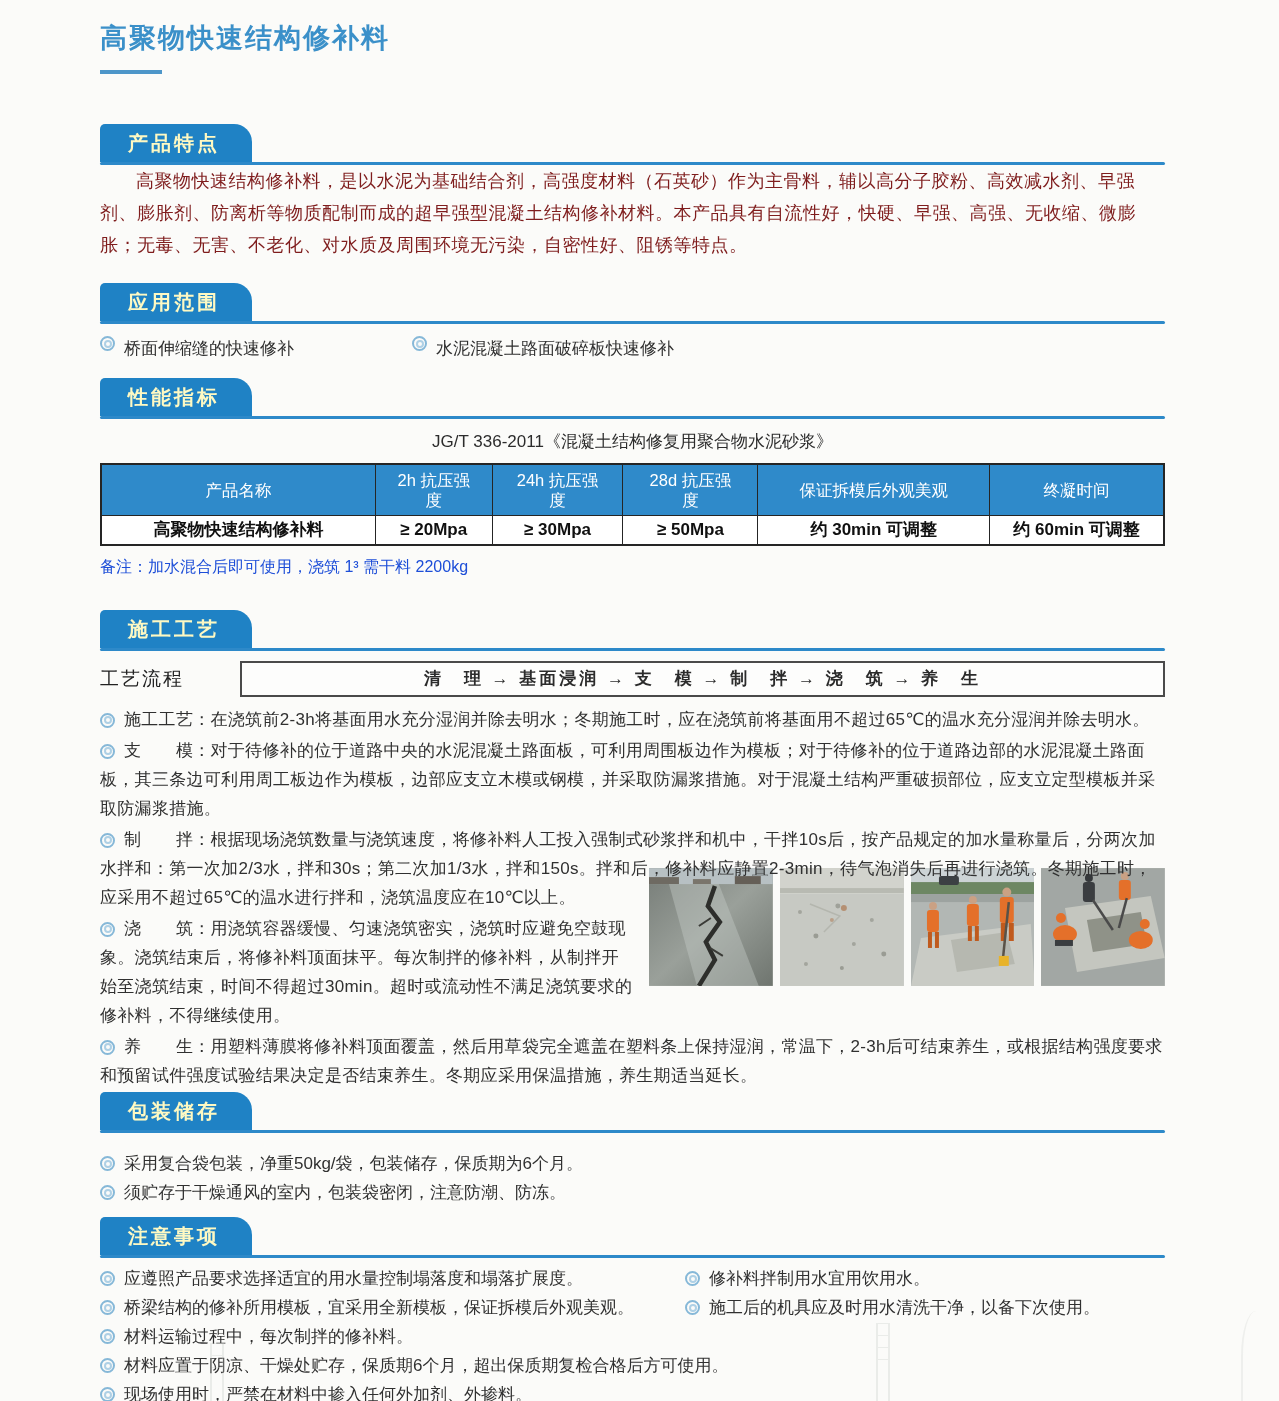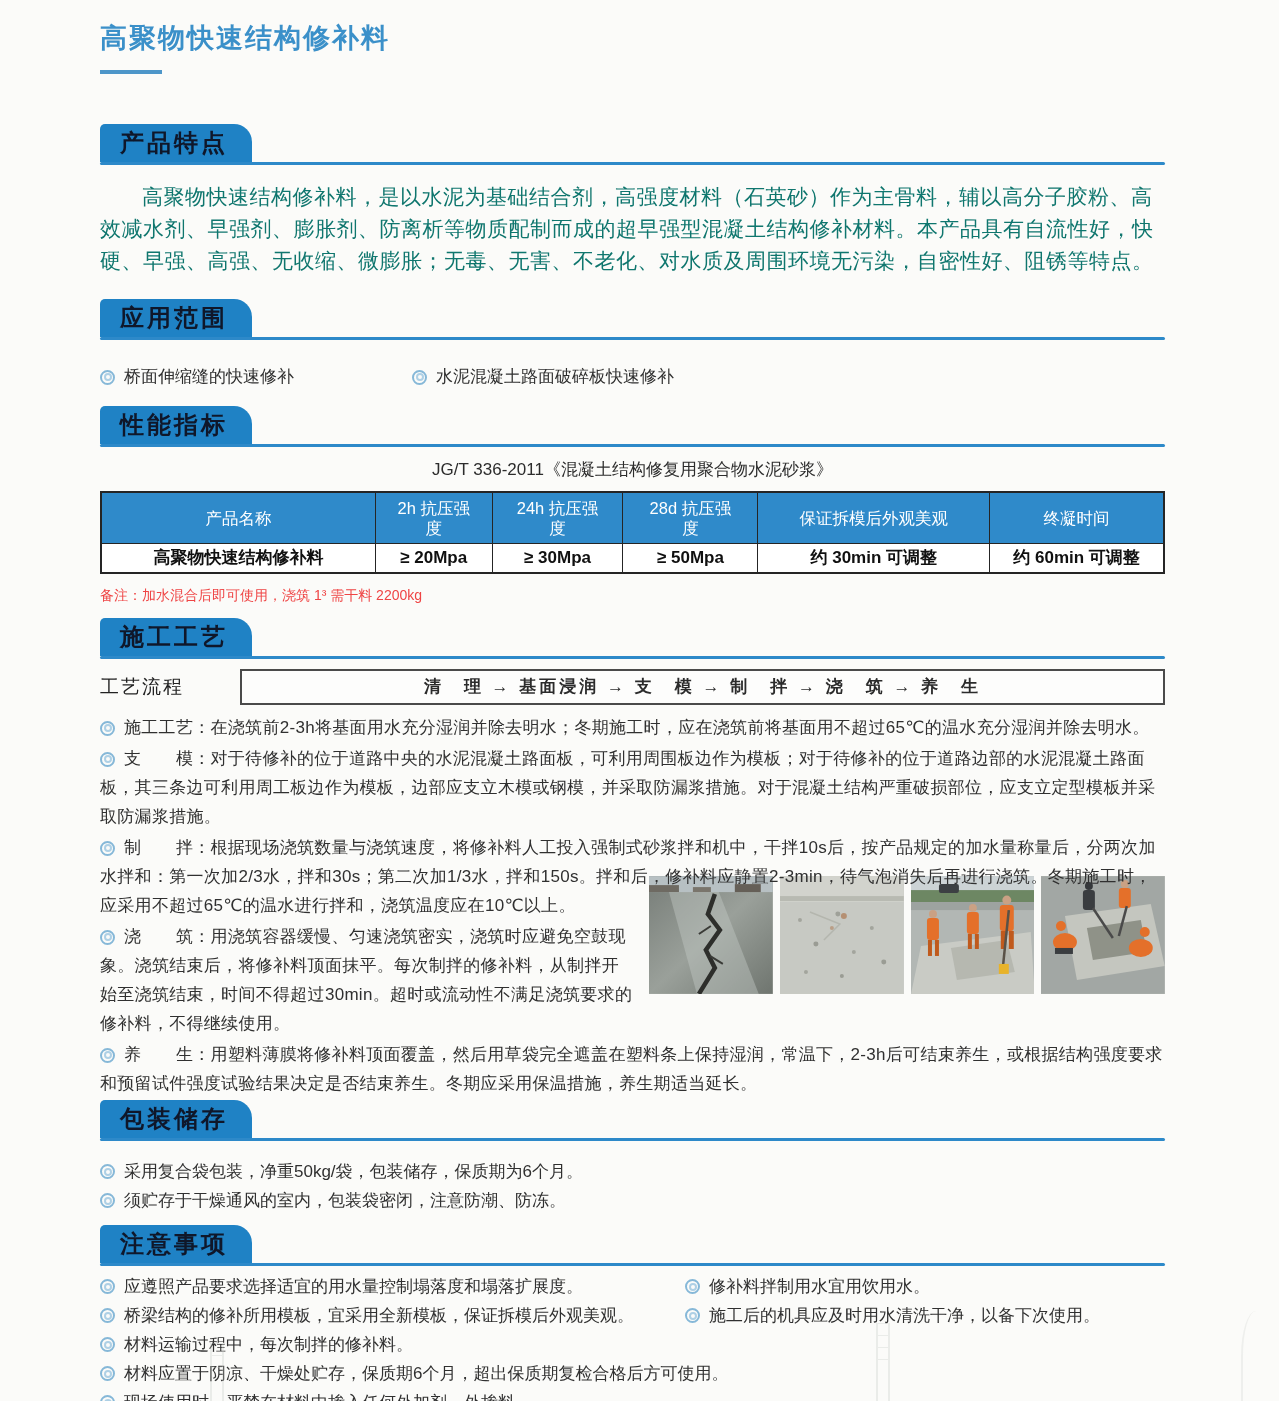--- a/index.html
+++ b/index.html
@@ -18,34 +18,34 @@
   .title { color: #3b90c9; font-size: 27px; font-weight: bold; letter-spacing: 2px; line-height: 36px; }
   .title-dash { width: 62px; height: 4px; background: #4d96c9; margin-top: 14px; margin-bottom: 50px; }
 
   
   .sec-head { margin-bottom: 0; }
   .badge {
     display: inline-block;
     min-width: 152px;
     text-align: center;
     background: #1f82c5;
-    color: #0f172a;
-    font-size: 24px;
+    color: #fef9c3;
+    font-size: 20px;
     font-weight: bold;
     letter-spacing: 3px;
     padding: 6px 24px 6px 20px;
     border-radius: 5px 18px 0 0;
     line-height: 26px;
   }
   .sec-line { height: 3px; background: #2d89c9; border-radius: 2px; }
 
   
   .feature-p {
-    margin-top: 16px; margin-bottom: 22px;
-    font-size: 21px; line-height: 32px; color: #0f766e;
+    margin-bottom: 22px;
+    font-size: 18px; line-height: 32px; color: #7f1d1d;
     text-indent: 2em; letter-spacing: 0.5px;
   }
 
   
   .ring {
     flex: none;
     width: 15px; height: 15px;
     border: 2px solid #86b8d8;
     border-radius: 50%;
     display: inline-block;
@@ -53,35 +53,35 @@
     margin-right: 9px;
     vertical-align: -2px;
   }
   .ring::after {
     content: ""; position: absolute; inset: 1.5px;
     border: 2px solid #aed0e5; border-radius: 50%;
   }
 
   
   .apps-row { display: flex; margin-top: 12px; margin-bottom: 16px; font-size: 17px; line-height: 26px; }
-  .apps-row .app-item { display: flex; align-items: center; margin-top: 12px; }
+  .apps-row .app-item { display: flex; align-items: flex-start; }
   .apps-row .app-item:first-child { width: 312px; }
 
   
   .standard { margin-top: 10px; text-align: center; font-size: 17px; color: #2c2c2c; line-height: 26px; }
   table.perf { width: 100%; border-collapse: collapse; margin-top: 8px; border: 2px solid #252525; }
   table.perf th {
     background: #2f8aca; color: #fff; font-weight: 500;
     font-size: 16.5px; padding: 5px 18px; border: 1px solid #252525; line-height: 20px;
   }
   table.perf td {
     background: #fff; color: #101010; font-weight: 600;
     font-size: 17px; text-align: center; padding: 4px 3px; border: 1px solid #252525; line-height: 20px;
   }
-  .perf-note { margin-top: 10px; font-size: 14px; color: #ef4444; line-height: 22px; margin-bottom: 12px; }
+  .perf-note { margin-top: 10px; font-size: 16px; color: #1d4ed8; line-height: 22px; margin-bottom: 32px; }
 
   
   .flow-row { display: flex; align-items: center; margin-top: 10px; }
   .flow-label { width: 140px; font-size: 19px; color: #222; letter-spacing: 2px; }
   .flow-box {
     flex: 1; border: 2px solid #4a4a4a; text-align: center;
     font-size: 17px; font-weight: bold; color: #2b2b2b;
     padding: 4px 12px; letter-spacing: 3px; line-height: 24px; background: #fdfdfc;
   }
   .steps { margin-top: 8px; }

